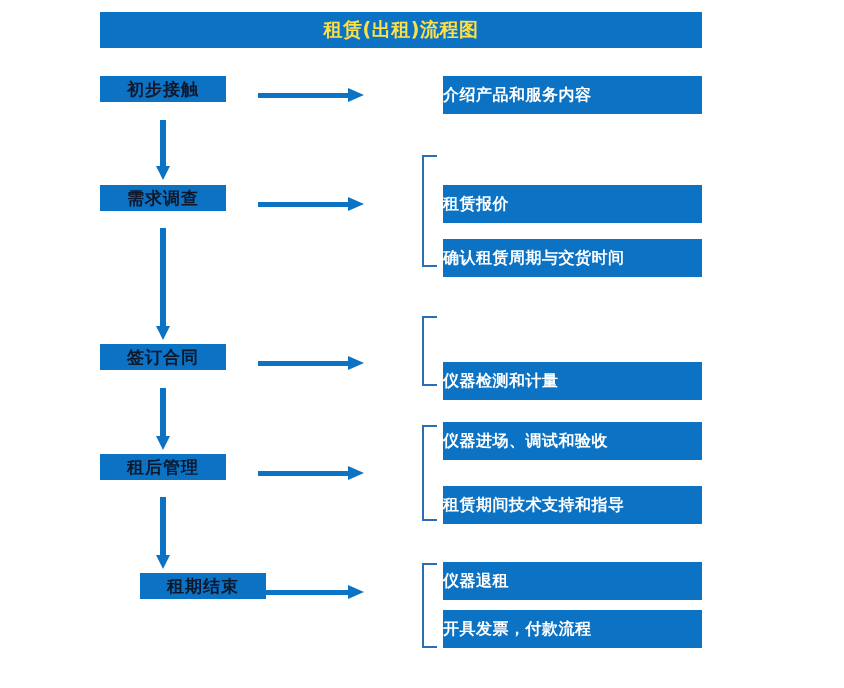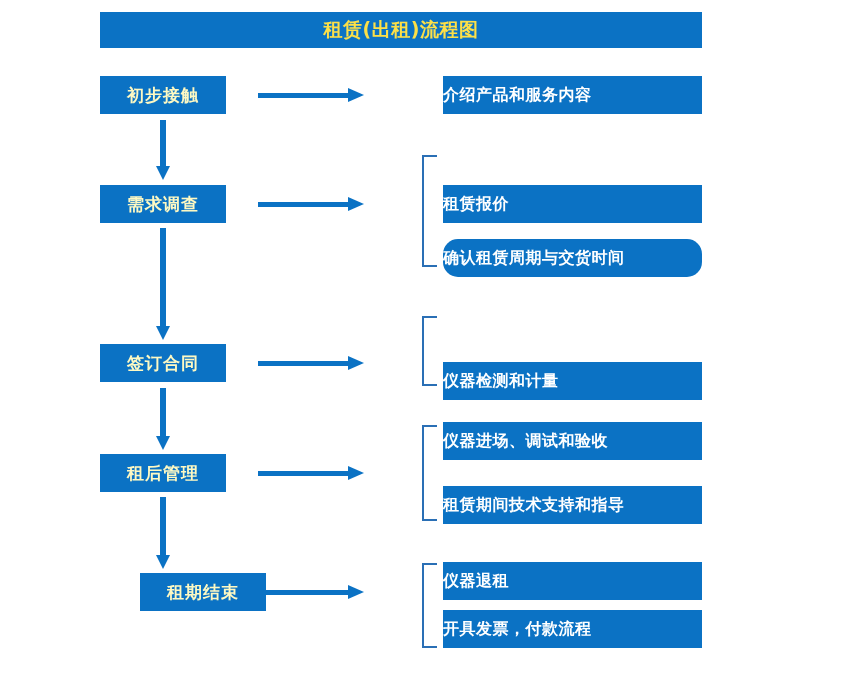--- a/index.html
+++ b/index.html
@@ -33,23 +33,23 @@
     font-size: 19px;
     font-weight: bold;
     letter-spacing: 0.5px;
   }
 
   
   .stage-box {
     position: absolute;
     left: 100px;
     width: 126px;
-    height: 38px;
-    background: #0b72c4;
-    color: #fef9c3;
+    height: 26px;
+    background: #0b72c4;
+    color: #0f172a;
     display: flex;
     align-items: center;
     justify-content: center;
     font-size: 17px;
     font-weight: bold;
     letter-spacing: 1px;
   }
 
   
   .detail-box {
@@ -179,21 +179,21 @@
   </div>
 
   <div class="bracket" style="top:155px; height:112px;"></div>
   <div class="bracket" style="top:316px; height:70px;"></div>
   <div class="bracket" style="top:425px; height:96px;"></div>
   <div class="bracket" style="top:563px; height:85px;"></div>
 
   <div class="detail-box" style="top:76px;">介绍产品和服务内容</div>
 
   <div class="detail-box" style="top:185px;">租赁报价</div>
-  <div class="detail-box" style="top:239px;border-radius:15px;">确认租赁周期与交货时间</div>
+  <div class="detail-box" style="top:239px;">确认租赁周期与交货时间</div>
 
   <div class="detail-box" style="top:362px;">仪器检测和计量</div>
 
   <div class="detail-box" style="top:422px;">仪器进场、调试和验收</div>
   <div class="detail-box" style="top:486px;">租赁期间技术支持和指导</div>
 
   <div class="detail-box" style="top:562px;">仪器退租</div>
   <div class="detail-box" style="top:610px;">开具发票，付款流程</div>
 
 </div>

